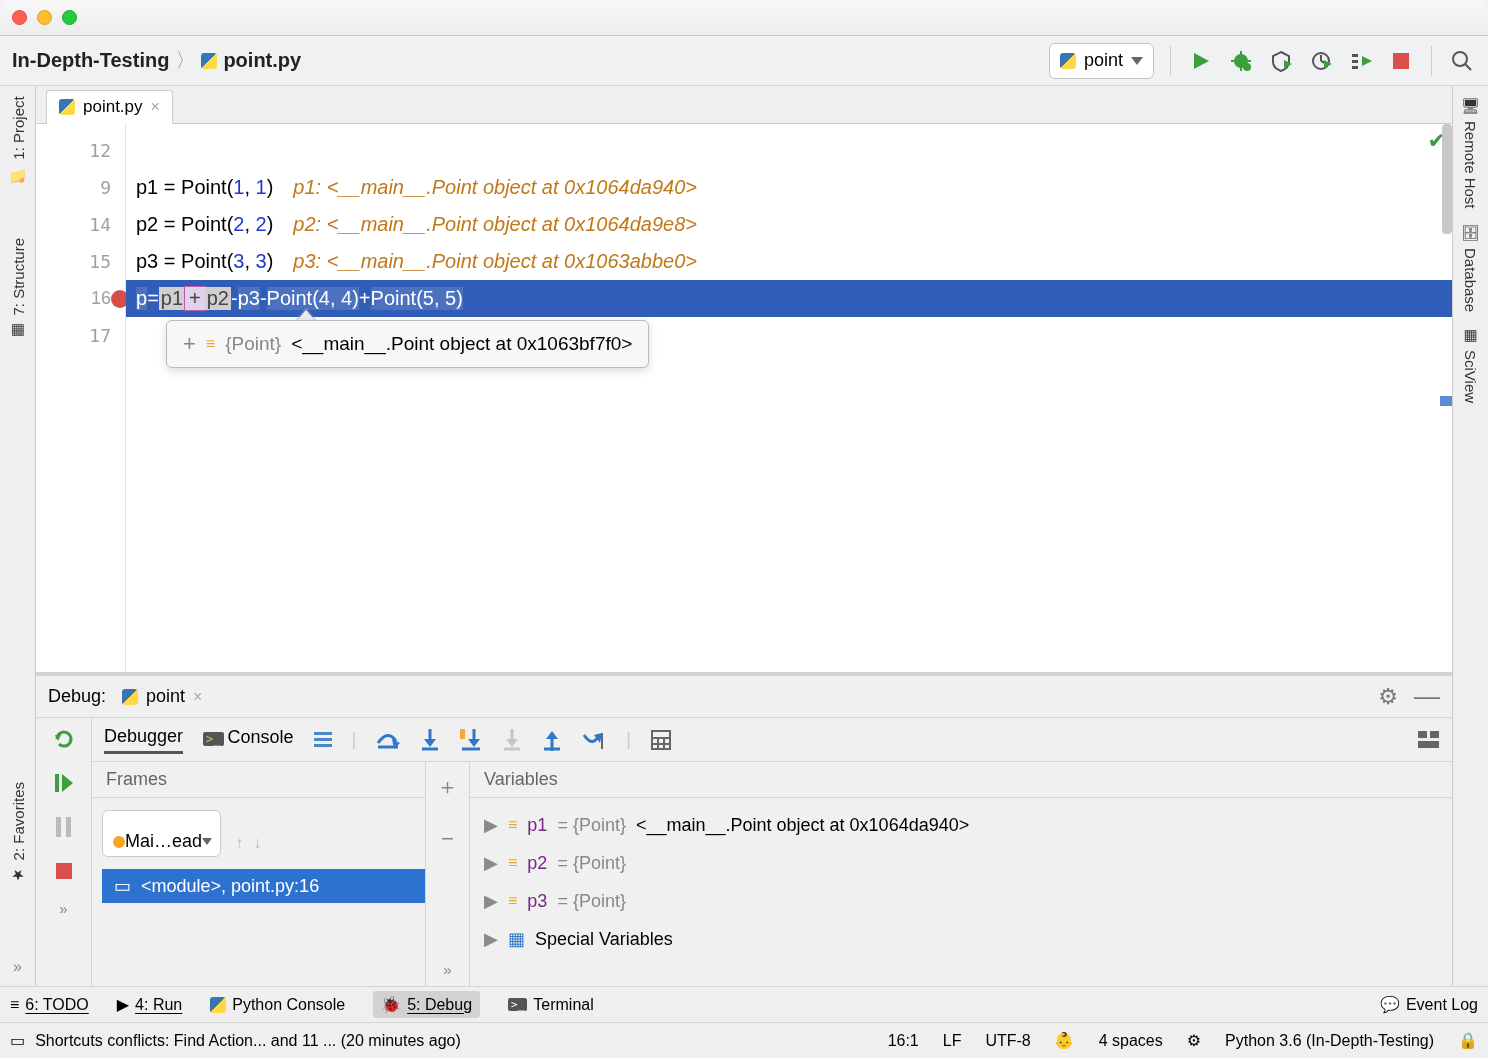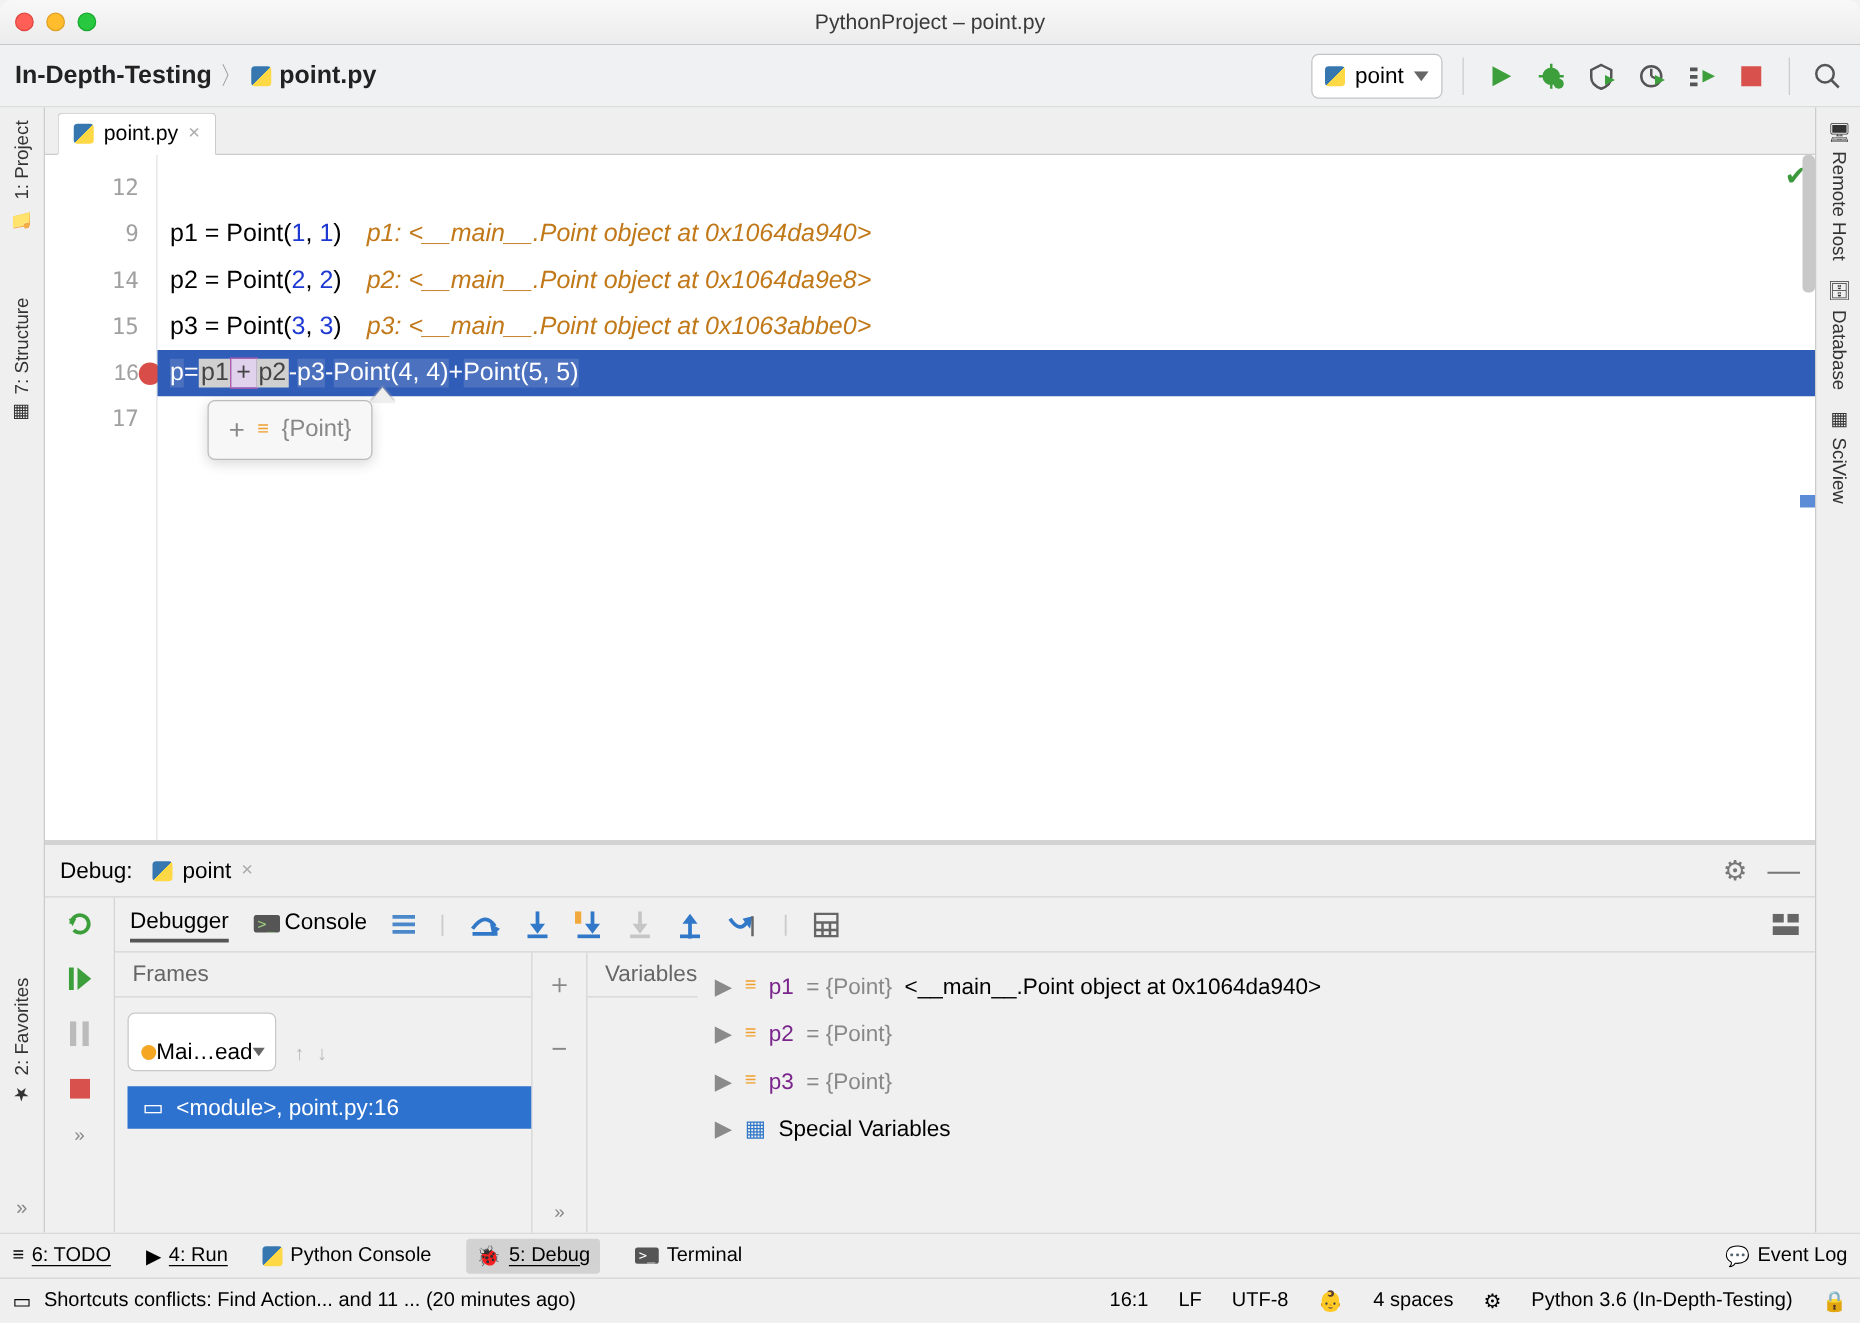--- a/index.html
+++ b/index.html
@@ -81,21 +81,21 @@
 
 .debug-panels { flex: 1; display: flex;}
 .frames { width: 334px; border-right: 1px solid #d4d4d4; display: flex; flex-direction: column;}
 .p-head { height: 36px; border-bottom: 1px solid #d4d4d4; padding-left: 14px; font-size: 18px; color: #666; display: flex; align-items: center;}
 .frames-body { flex: 1; padding: 12px 0 0 10px;}
 .tselect { display: inline-flex; align-items: center; gap: 0; border: 1px solid #c8c8c8; background: #fff; border-radius: 6px; padding: 20px 8px 4px 10px; font-size: 18px;}
 .updn { color: #bbb; display: inline-flex; gap: 10px; margin-left: 10px;}
 .frame-row { margin-top: 12px; background: #2e72cf; color: #fff; padding: 6px 12px; font-size: 18px; display: flex; align-items: center; gap: 10px;}
 .plusminus { width: 44px; border-right: 1px solid #d4d4d4; display: flex; flex-direction: column; align-items: center; padding-top: 10px; gap: 24px; color: #888; font-size: 22px;}
 
-.vars { flex: 1; display: flex; }
+.vars { flex: 1; display: flex; flex-direction: column;}
 .vars-body { flex: 1; padding: 8px 0 0 14px; font-size: 18px;}
 .var-row { height: 38px; display: flex; align-items: center; gap: 10px;}
 .tri { color: #8a8a8a; width: 14px;}
 .vicon { color: #f0a030; font-size: 16px;}
 .varname { color: #7a258c;}
 .vartype { color: #888;}
 
 
 .bottom-tools { height: 36px; border-top: 1px solid #d4d4d4; display: flex; align-items: center; padding: 0 10px; font-size: 16px; justify-content: space-between; background: #efefef;}
 .bt-left { display: flex; align-items: center; gap: 28px;}
@@ -114,21 +114,20 @@
 </style>
 </head>
 <body>
 
 <div class="titlebar">
   <div class="traffic">
     <div class="dot red"></div>
     <div class="dot yellow"></div>
     <div class="dot green"></div>
   </div>
-  <div class="titletext">PythonProject – point.py</div>
 </div>
 
 <div class="toolbar">
   <div class="breadcrumbs">
     <span class="crumb-item">
         <b>In-Depth-Testing</b>
       </span>
     <span class="sep">〉</span>
     <span class="crumb-item">
       <span class="pyicon sm"></span>
@@ -256,20 +255,21 @@
             <span> + </span>
             <span class="hl3">Point(5, 5)</span>
         </div>
         <div class="cline"> </div>
 
         <div class="tip-arrow"></div>
         <div class="tooltip">
           <span style="color:#888;font-size:22px;">+</span>
           <span class="vicon">≡</span>
           <span class="tt-type">{Point}</span>
+          <span>&lt;__main__.Point object at 0x1063bf7f0&gt;</span>
         </div>
       </div>
       <div class="ed-scroll">
         <div class="thumb"></div>
         <div class="hl" style="top:272px;"></div>
       </div>
     </div>
 
     <div class="debug-pane">
       <div class="debug-head">

